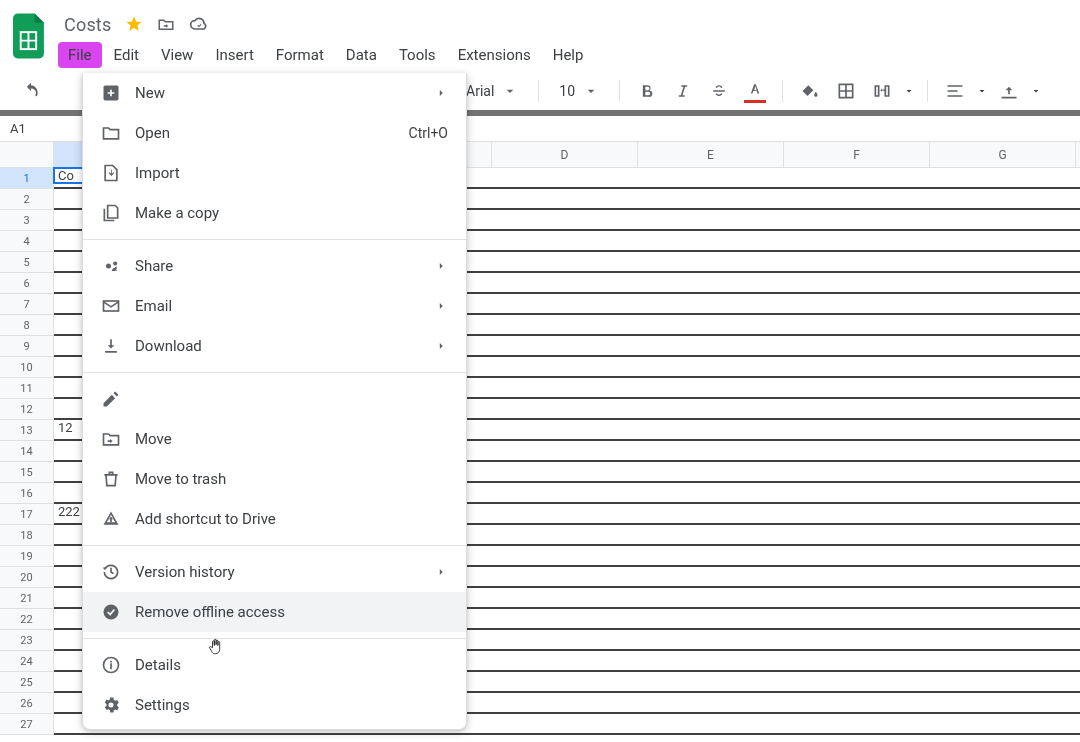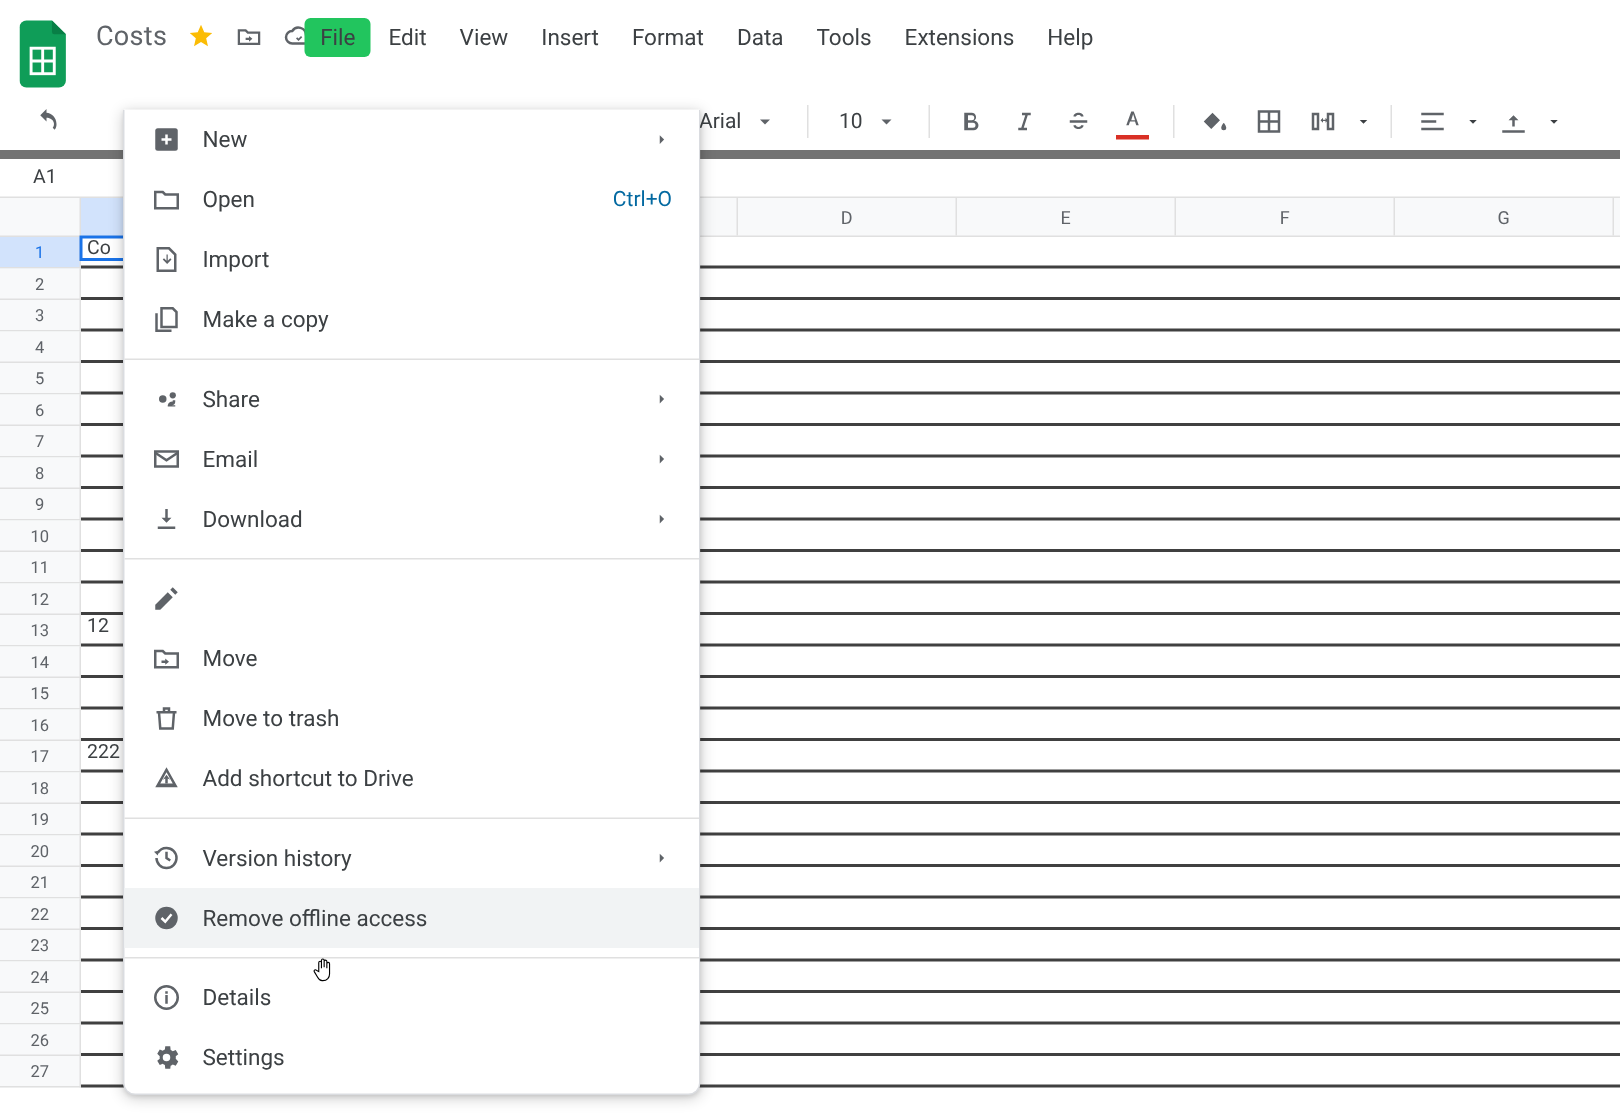--- a/index.html
+++ b/index.html
@@ -2,43 +2,43 @@
 <html><head>
 <meta charset="utf-8">
 <style>
   * { box-sizing: border-box; margin: 0; padding: 0; }
   body { font-family: 'Google Sans', Roboto, Arial, sans-serif; font-size: 14px; color: #3c4043; background: #fff; width: 1080px; height: 742px; overflow: hidden; position: relative; }
 
   
   .titlebar { display: flex; align-items: flex-start; padding: 8px 0 0 8px; }
   .app-logo { width: 44px; height: 44px; display:flex; align-items:center; justify-content:center; margin-right: 12px; margin-top:6px; }
   .app-logo svg { width: 34px; height: 46px; }
-  .title-col { display:flex; flex-direction:row; }
+  .title-col { display:flex; flex-direction:column; }
   .title-row { display:flex; align-items:center; gap: 14px; height: 28px; margin-top:2px; }
   .doc-title { font-size: 18px; color: #5f6368; letter-spacing: .2px; }
   .title-icon { color:#5f6368; display:flex; }
   .star { color:#fbbc04; }
 
   
   .menubar { display:flex; gap: 2px; margin-top: 4px; margin-left: -6px; }
   .menu-item { padding: 4px 10px; font-size: 15px; color:#3c4043; border-radius: 4px; cursor:pointer; }
-  .menu-item.open { background:#22c55e;text-align:right; }
+  .menu-item.open { background:#d946ef;text-align:right; }
 
   
   .toolbar { height: 44px; display:flex; align-items:center; border-bottom:6px solid #737373; padding: 0 8px 0 16px; margin-top:4px; gap:6px; }
   .tbtn { width:30px; height:30px; display:flex; align-items:center; justify-content:center; color:#5f6368; border-radius:4px; cursor:pointer; }
   .tsep { width:1px; height:22px; background:#e0e0e0; margin:0 6px; }
   .tselect { display:flex; align-items:center; gap:8px; padding:0 8px; height:30px; border-radius:4px; color:#3c4043; cursor:pointer; }
   .tselect .caret { color:#5f6368; }
   .underline-red { position:relative; }
   .underline-red::after{ content:""; position:absolute; left:4px; right:4px; bottom:3px; height:3px; background:#d93025; }
 
   
   .namebox-row { display:flex; align-items:center; height:26px; border-bottom:1px solid #e0e0e0; }
-  .namebox { width:56px; padding-left:22px; color:#3c4043; font-size:13px; }
+  .namebox { width:56px; padding-left:10px; color:#3c4043; font-size:13px; }
   .fx-area { flex:1; }
 
   
   .sheet { position:relative; }
   .colhead { display:flex; height:26px; border-bottom:1px solid #e0e0e0; background:#f8f9fa; }
   .corner { width:54px; border-right:1px solid #e0e0e0; }
   .ch { width:146px; border-right:1px solid #e0e0e0; display:flex; align-items:center; justify-content:center; font-size:12px; color:#5f6368; }
   .ch.sel { background:#d2e3fc; color:#1a73e8; }
   .gridbody { display:flex; }
   .rowheads { width:54px; }
@@ -48,21 +48,21 @@
   .row { display:flex; height:21px; border-bottom:2px solid #404040;flex-direction:column; }
   .cell { width:146px; border-right:1px solid #e0e0e0; font-size:13px; padding:0 4px; display:flex; align-items:center; }
   .cell.active { outline:2px solid #1a73e8; outline-offset:-1px; }
 
   
   .dropdown { position:absolute; left:82px; top:73px; width:385px; background:#fff; border-radius:0 0 8px 8px; box-shadow: 0 2px 10px rgba(0,0,0,.2), 0 1px 3px rgba(0,0,0,.1); border:1px solid #dadce0; border-top:none; z-index:100; padding-bottom:4px; }
   .ditem { height:40px; display:flex; align-items:center; padding:0 18px; font-size:15px; color:#3c4043; cursor:pointer; gap: 14px; position:relative; }
   .ditem:hover, .ditem.hover { background:#f1f3f4; }
   .ditem .dicon { width:20px; height:20px; color:#5f6368; display:flex; align-items:center; justify-content:center; flex-shrink:0; }
   .ditem .dlabel { flex:1; }
-  .ditem .dshort { color:#0369a1; font-size:14px; }
+  .ditem .dshort { color:#404040; font-size:14px; }
   .ditem .sub { color:#5f6368; position:absolute; right:18px; }
   .dsep { height:1px; background:#e0e0e0; margin:6px 0; }
 
   .cursor { position:absolute; left:208px; top:636px; z-index:200; pointer-events:none; color:#000; }
   .cursor svg { width:18px; height:22px; }
 
   .caret svg, .tbtn svg, .dicon svg, .title-icon svg, .sub svg { display:block; }
 </style>
 </head>
 <body>

